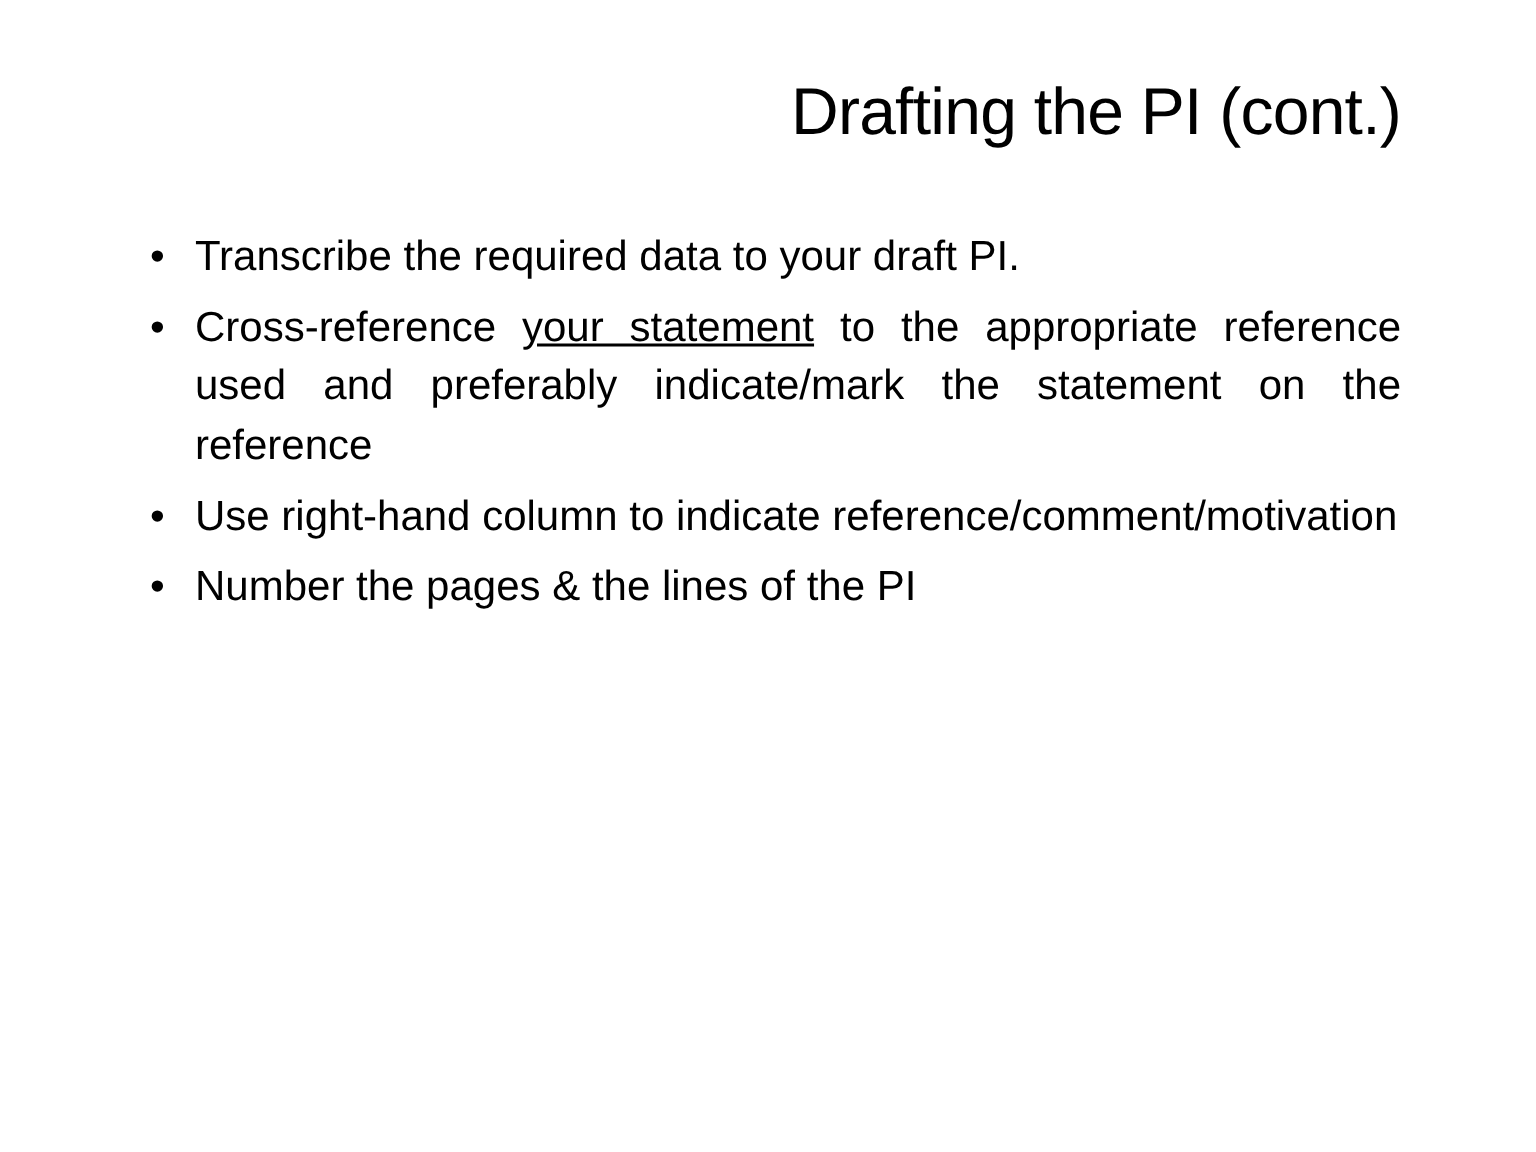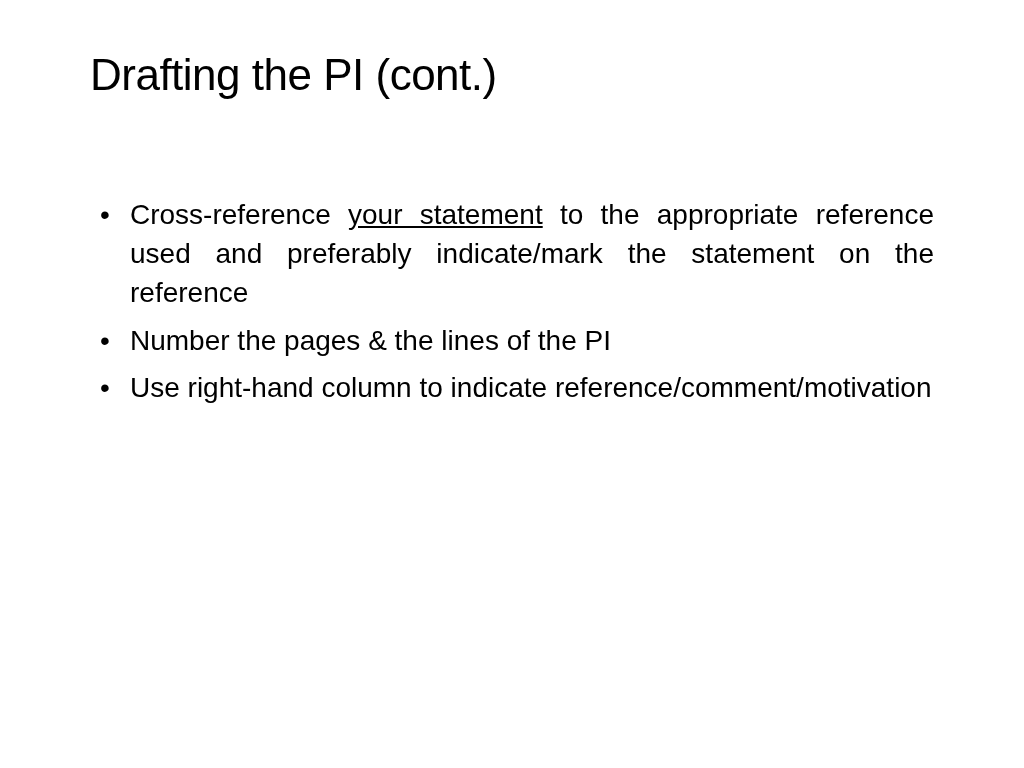--- a/index.html
+++ b/index.html
@@ -11,22 +11,22 @@
       width: 1024px;
       height: 768px;
       background: #ffffff;
       font-family: Arial, Helvetica, sans-serif;
       color: #000000;
       padding: 50px 90px 50px 90px;
     }
     .slide-title {
       font-size: 44px;
       font-weight: normal;
-      text-align: left;
-      margin-bottom: 95px;
+      text-align: right;
+      margin-bottom: 51px;
       letter-spacing: -0.5px;
     }
     .content-list {
       list-style: none;
       padding-left: 0;
     }
     .content-list li {
       font-size: 28px;
       line-height: 1.4;
       margin-bottom: 8px;
@@ -44,18 +44,19 @@
     .underline {
       text-decoration: underline;
     }
   </style>
 </head>
 <body>
 
 <h1 class="slide-title">Drafting the PI (cont.)</h1>
 
 <ul class="content-list">
+  <li>Transcribe the required data to your draft PI.</li>
   <li>
     <span>Cross-reference </span><span class="underline">your statement</span><span> to the appropriate reference used and preferably indicate/mark the statement on the reference</span>
   </li>
+  <li>Use right-hand column to indicate reference/comment/motivation</li>
   <li>Number the pages &amp; the lines of the PI</li>
-  <li>Use right-hand column to indicate reference/comment/motivation</li>
 </ul>
 
 </body></html>

